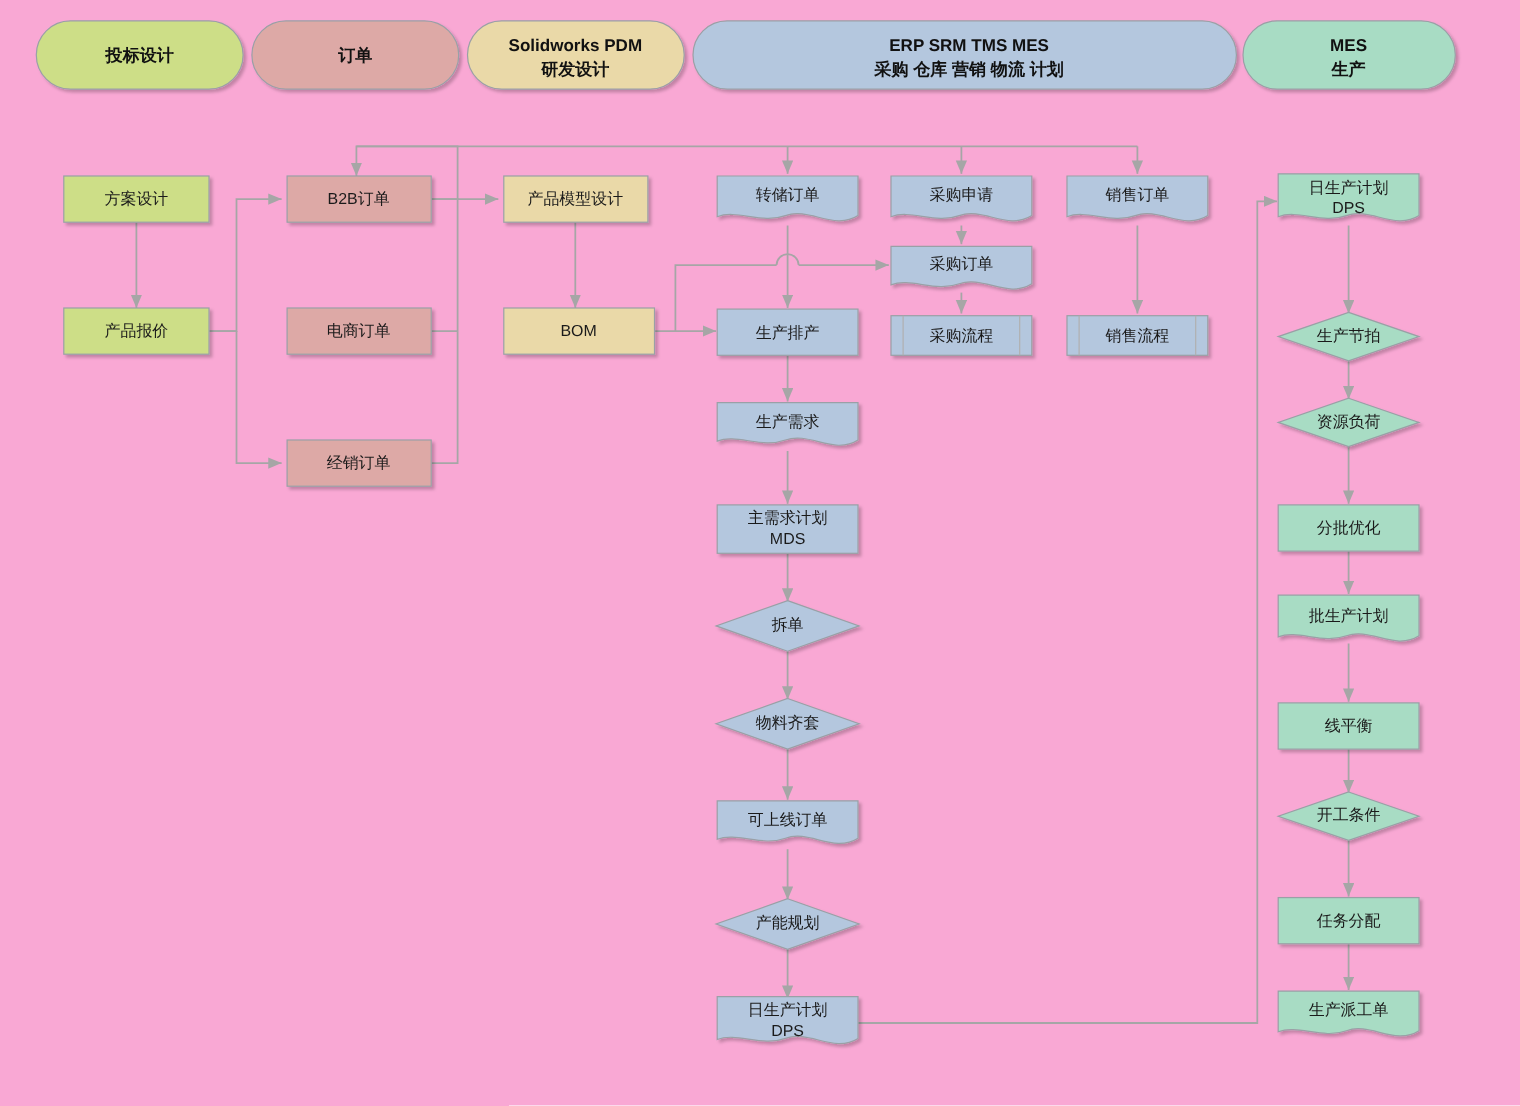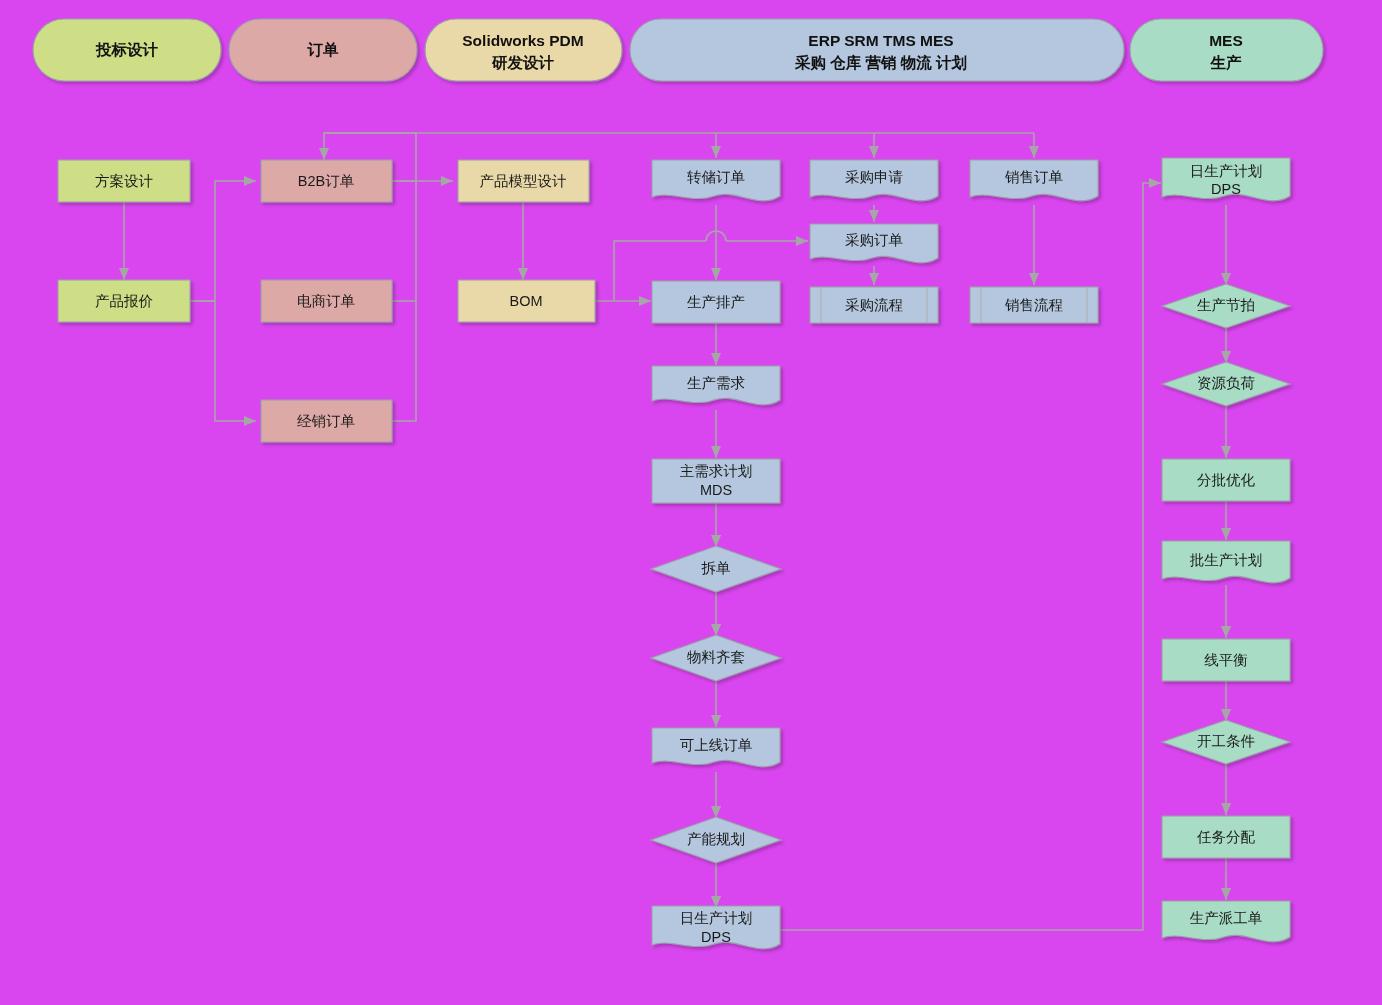--- a/index.html
+++ b/index.html
@@ -1,17 +1,17 @@
 <!DOCTYPE html>
 <html><head>
 <meta charset="utf-8">
 <style>
   html,body{margin:0;padding:0;background:#ffffff;}
   body{font-family:"Liberation Sans","DejaVu Sans",sans-serif;}
-  #canvas{position:relative;width:1382px;height:1005px;overflow:hidden;background:#d946ef;}
+  #canvas{position:relative;width:1382px;height:1005px;overflow:hidden;background:#f9a8d4;}
   svg{display:block;}
   .nodetext{font-family:"Liberation Sans","DejaVu Sans",sans-serif;font-size:14.5px;fill:#1a1a1a;text-anchor:middle;dominant-baseline:middle;}
   .pilltext{font-family:"Liberation Sans","DejaVu Sans",sans-serif;font-size:15.5px;font-weight:bold;fill:#111;text-anchor:middle;dominant-baseline:middle;}
   .lane{stroke:#b0b0b0;stroke-width:1.1;}
   .shp{stroke:#9aa0a6;stroke-width:1.1;}
   .conn{fill:none;stroke:#a6a6a6;stroke-width:1.6;}
 </style>
 </head>
 <body>
 

